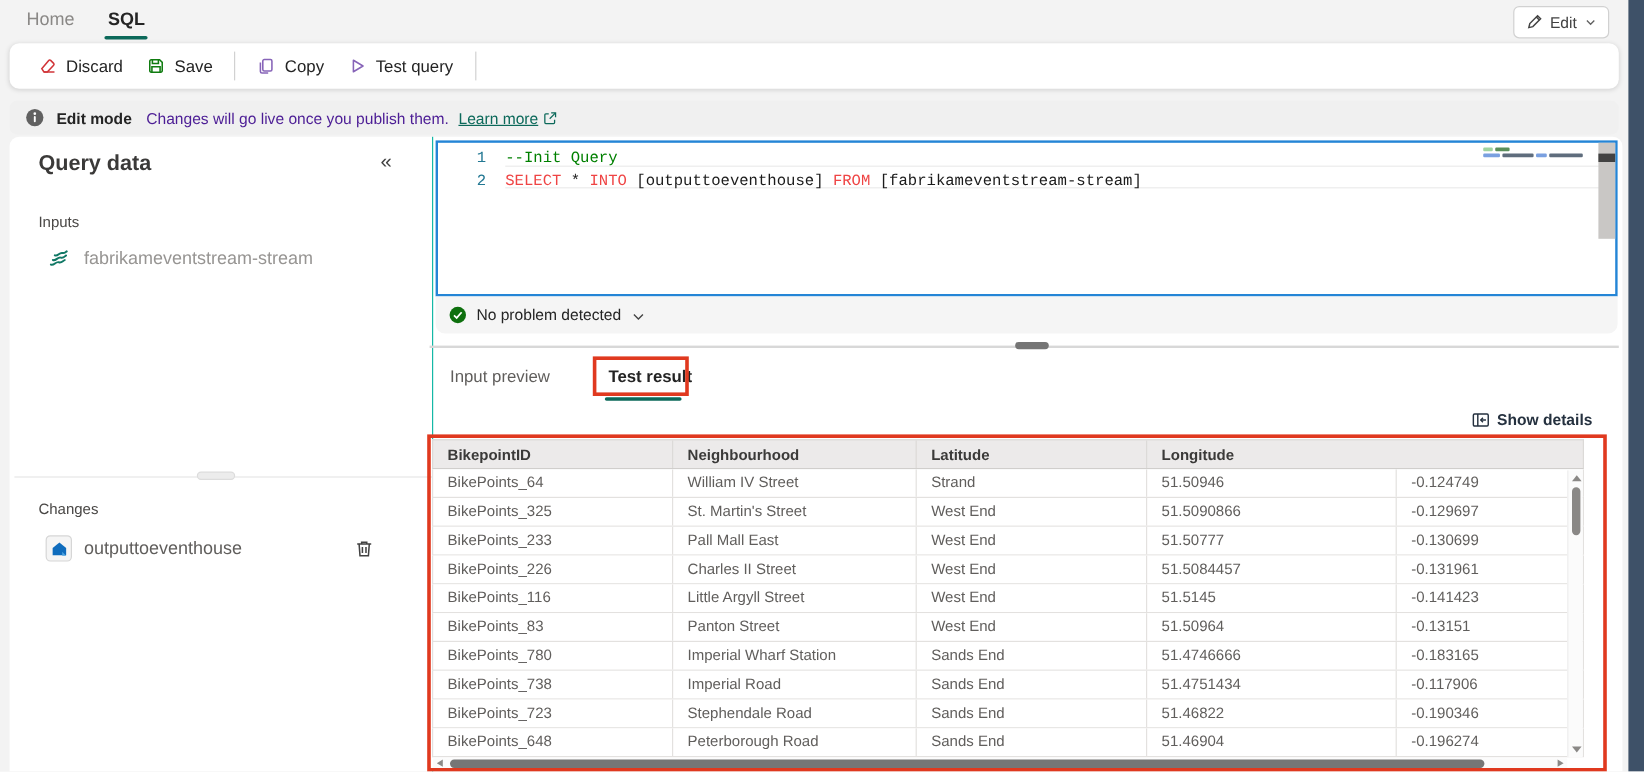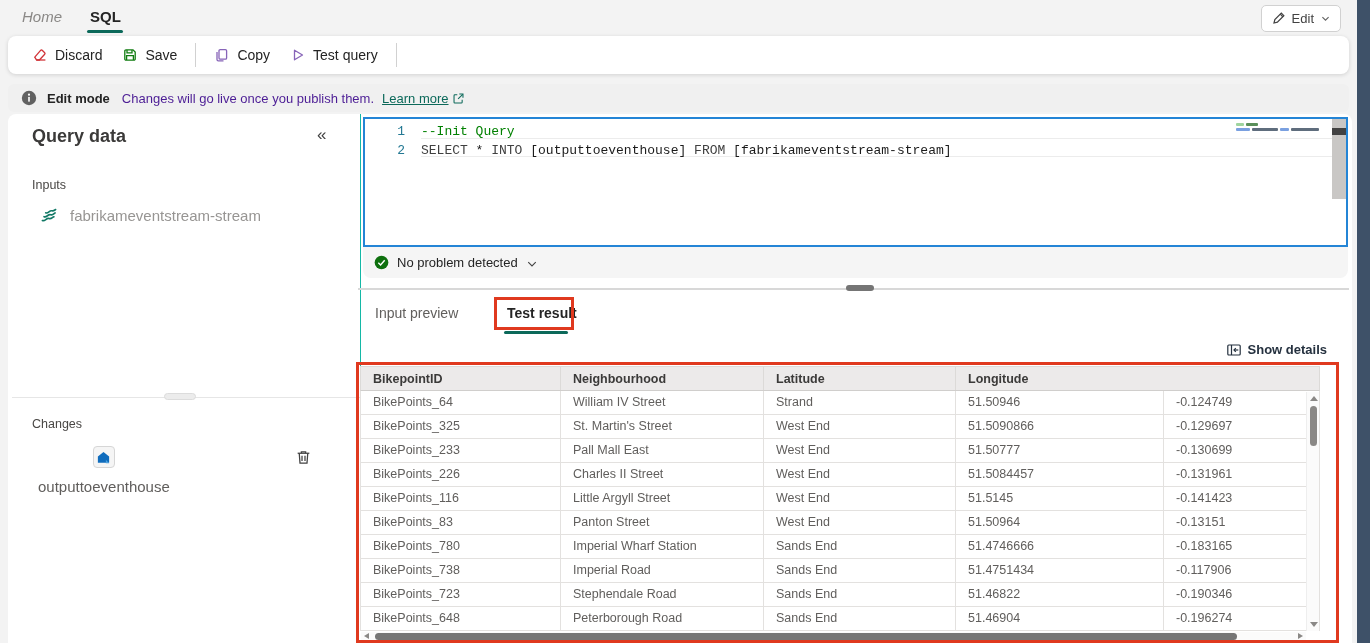--- a/index.html
+++ b/index.html
@@ -6,21 +6,21 @@
   html,body { width:1370px; height:643px; }
   body { font-family:"Liberation Sans", sans-serif; background:#f6f6f6; color:#242424; overflow:hidden; }
   .app { position:relative; width:1370px; height:643px; background:#f3f3f3; overflow:hidden; }
 
   
   .edge-strip { position:absolute; right:0; top:0; width:13px; height:100%; background:#3e5168; }
 
   
   .tabrow { position:absolute; left:0; top:0; width:1357px; height:34px; }
   .top-tab { position:absolute; top:8px; font-size:15px; cursor:pointer; }
-  .tab-home { left:22px; color:#8a8886;font-style:italic; }
+  .tab-home { left:22px; color:#8a8886; }
   .tab-sql { left:90px; color:#242424; font-weight:700; }
   .sql-underline { position:absolute; left:87px; top:30px; width:36px; height:3px; background:#0c695a; border-radius:2px; }
   .edit-btn { position:absolute; right:16px; top:5px; height:27px; background:#fff; border:1px solid #d1d1d1; border-radius:5px; display:flex; align-items:center; gap:6px; padding:0 9px; font-size:13px; color:#424242; cursor:pointer; }
 
   
   .toolbar { position:absolute; left:8px; top:36px; width:1341px; height:38px; background:#fff; border-radius:8px; box-shadow:0 1px 4px rgba(0,0,0,.14); display:flex; align-items:center; padding-left:14px; }
   .tb-btn { display:flex; align-items:center; gap:7px; font-size:14px; color:#242424; padding:5px 10px; border-radius:4px; cursor:pointer; }
   .tb-sep { width:1px; height:24px; background:#d1d1d1; margin:0 8px; }
 
   
@@ -34,39 +34,39 @@
 
   
   .sidebar { position:absolute; left:4px; top:0; width:349px; height:100%; border-right:1px solid #14b8a6; }
   .qd-title { position:absolute; left:20px; top:12px; font-size:18px; font-weight:700; color:#3b3a39; }
   .collapse { position:absolute; left:305px; top:11px; font-size:17px; color:#424242; cursor:pointer; }
   .sec-label { position:absolute; left:20px; font-size:12.5px; color:#494745; }
   .inputs-label { top:64px; }
   .outputs-label { top:303px; }
   .side-item { position:absolute; left:26px; display:flex; align-items:center; gap:10px; cursor:pointer; }
   .input-item { top:90px; }
-  .output-item { top:332px;flex-direction:column; }
+  .output-item { top:332px; }
   .side-item .name { font-size:15px; }
   .input-item .name { color:#979593; }
   .output-item .name { color:#605e5c; }
   .side-divider { position:absolute; left:0; top:283px; width:100%; height:1px; background:#e6e6e6; }
   .side-handle { position:absolute; left:152px; top:279px; width:32px; height:7px; background:#ececec; border:1px solid #dcdcdc; border-radius:4px; cursor:row-resize; }
   .trash { position:absolute; left:283px; top:335px; cursor:pointer; color:#424242; }
   .eh-icon { width:22px; height:22px; background:#f5f5f5; border:1px solid #d6d6d6; border-radius:4px; display:flex; align-items:center; justify-content:center; }
 
   
   .content { position:absolute; left:350px; top:0; right:0; bottom:0; }
 
   
   .editor { position:absolute; left:5px; top:3px; right:4px; height:130px; background:#fff; border:2px solid #2485d6; }
   .code-area { position:absolute; left:0; top:3px; right:16px; font-family:"Liberation Mono", monospace; font-size:13px; line-height:19px; }
   .code-line { position:relative; white-space:pre; height:19px; }
   .lnum { display:inline-block; width:40px; text-align:right; color:#237893; margin-right:16px; }
   .cur-line { position:absolute; left:56px; right:2px; top:19px; height:19px; border-top:1px solid #ececec; border-bottom:1px solid #ececec; }
-  .kw { color:#404040; }
+  .kw { color:#ef4444; }
   .cm { color:#008000; }
   .pl { color:#1b1b1b; }
   .minimap { position:absolute; right:18px; top:4px; width:92px; }
   .mini-line { height:3px; margin-bottom:2px; display:flex; gap:2px; }
   .mini-seg { height:3px; border-radius:1px; }
   .scrollcol { position:absolute; right:0; top:0; width:14px; height:80px; background:#c9c7c5; }
   .scrollcol .thumb { position:absolute; left:0; top:9px; width:100%; height:7px; background:#424242; }
 
   
   .editor-footer { position:absolute; left:5px; right:4px; top:133px; height:31px; background:#f5f5f5; border-radius:0 0 8px 8px; display:flex; align-items:center; padding-left:11px; gap:8px; }

